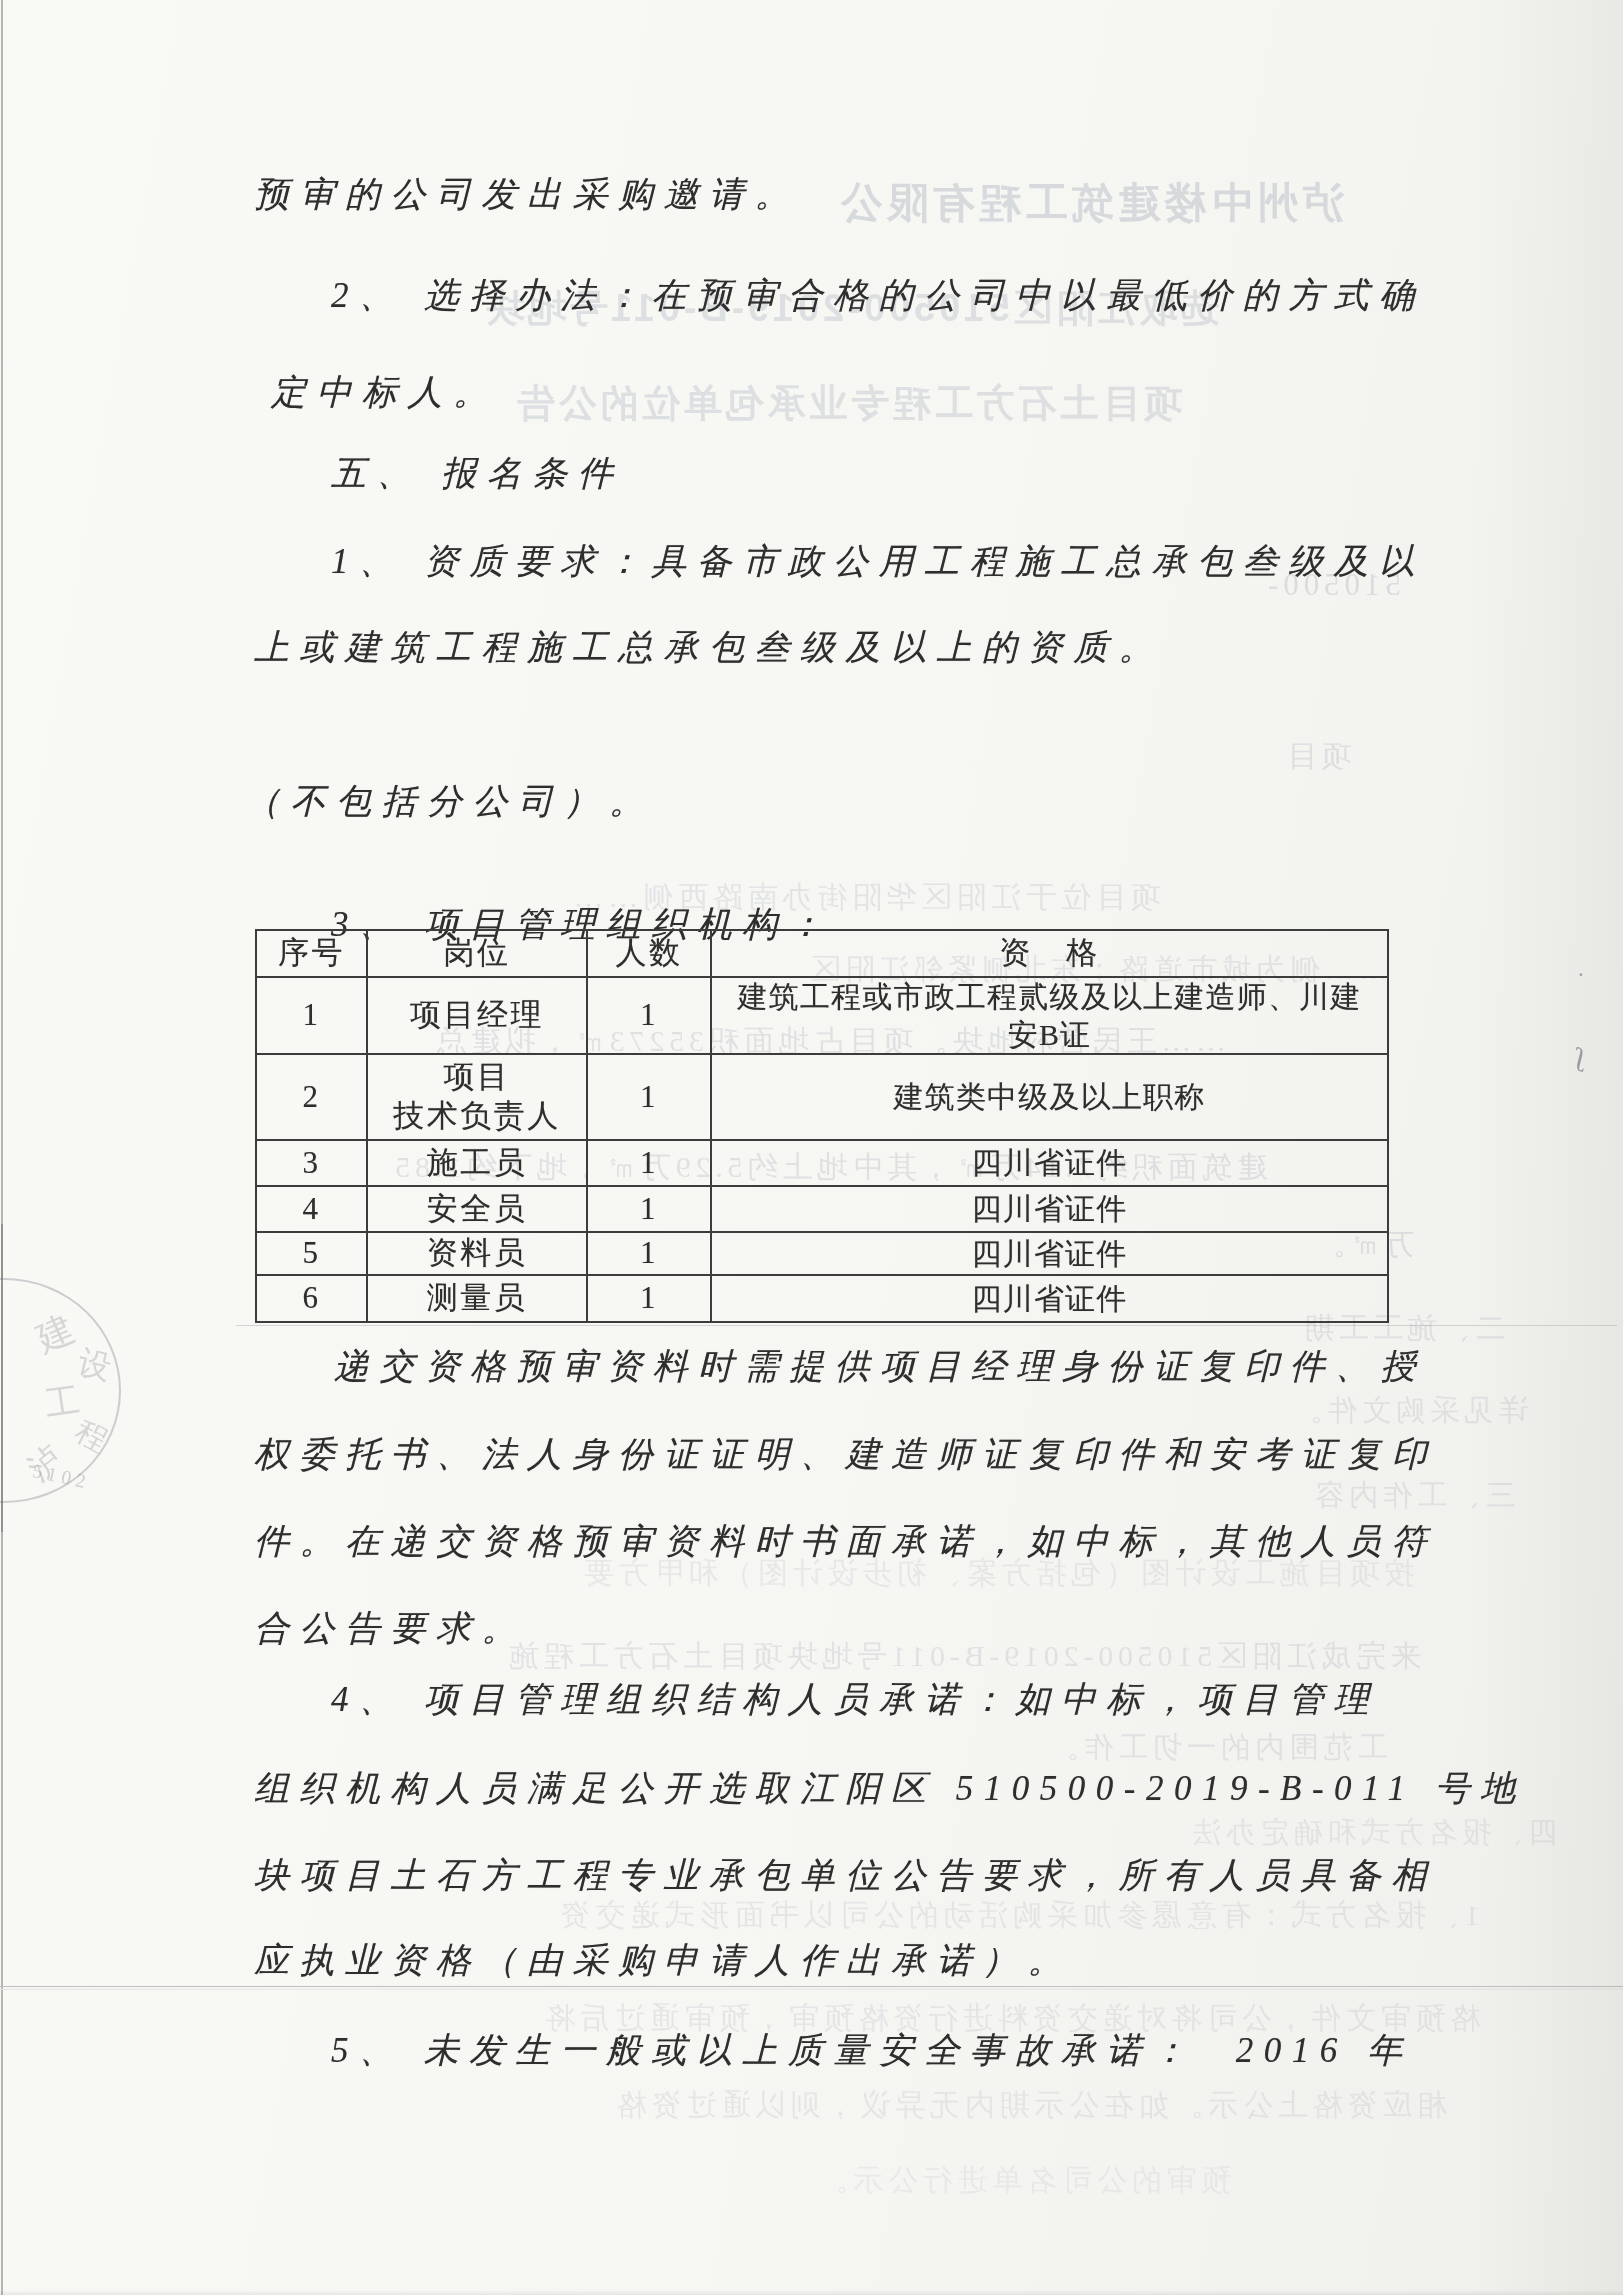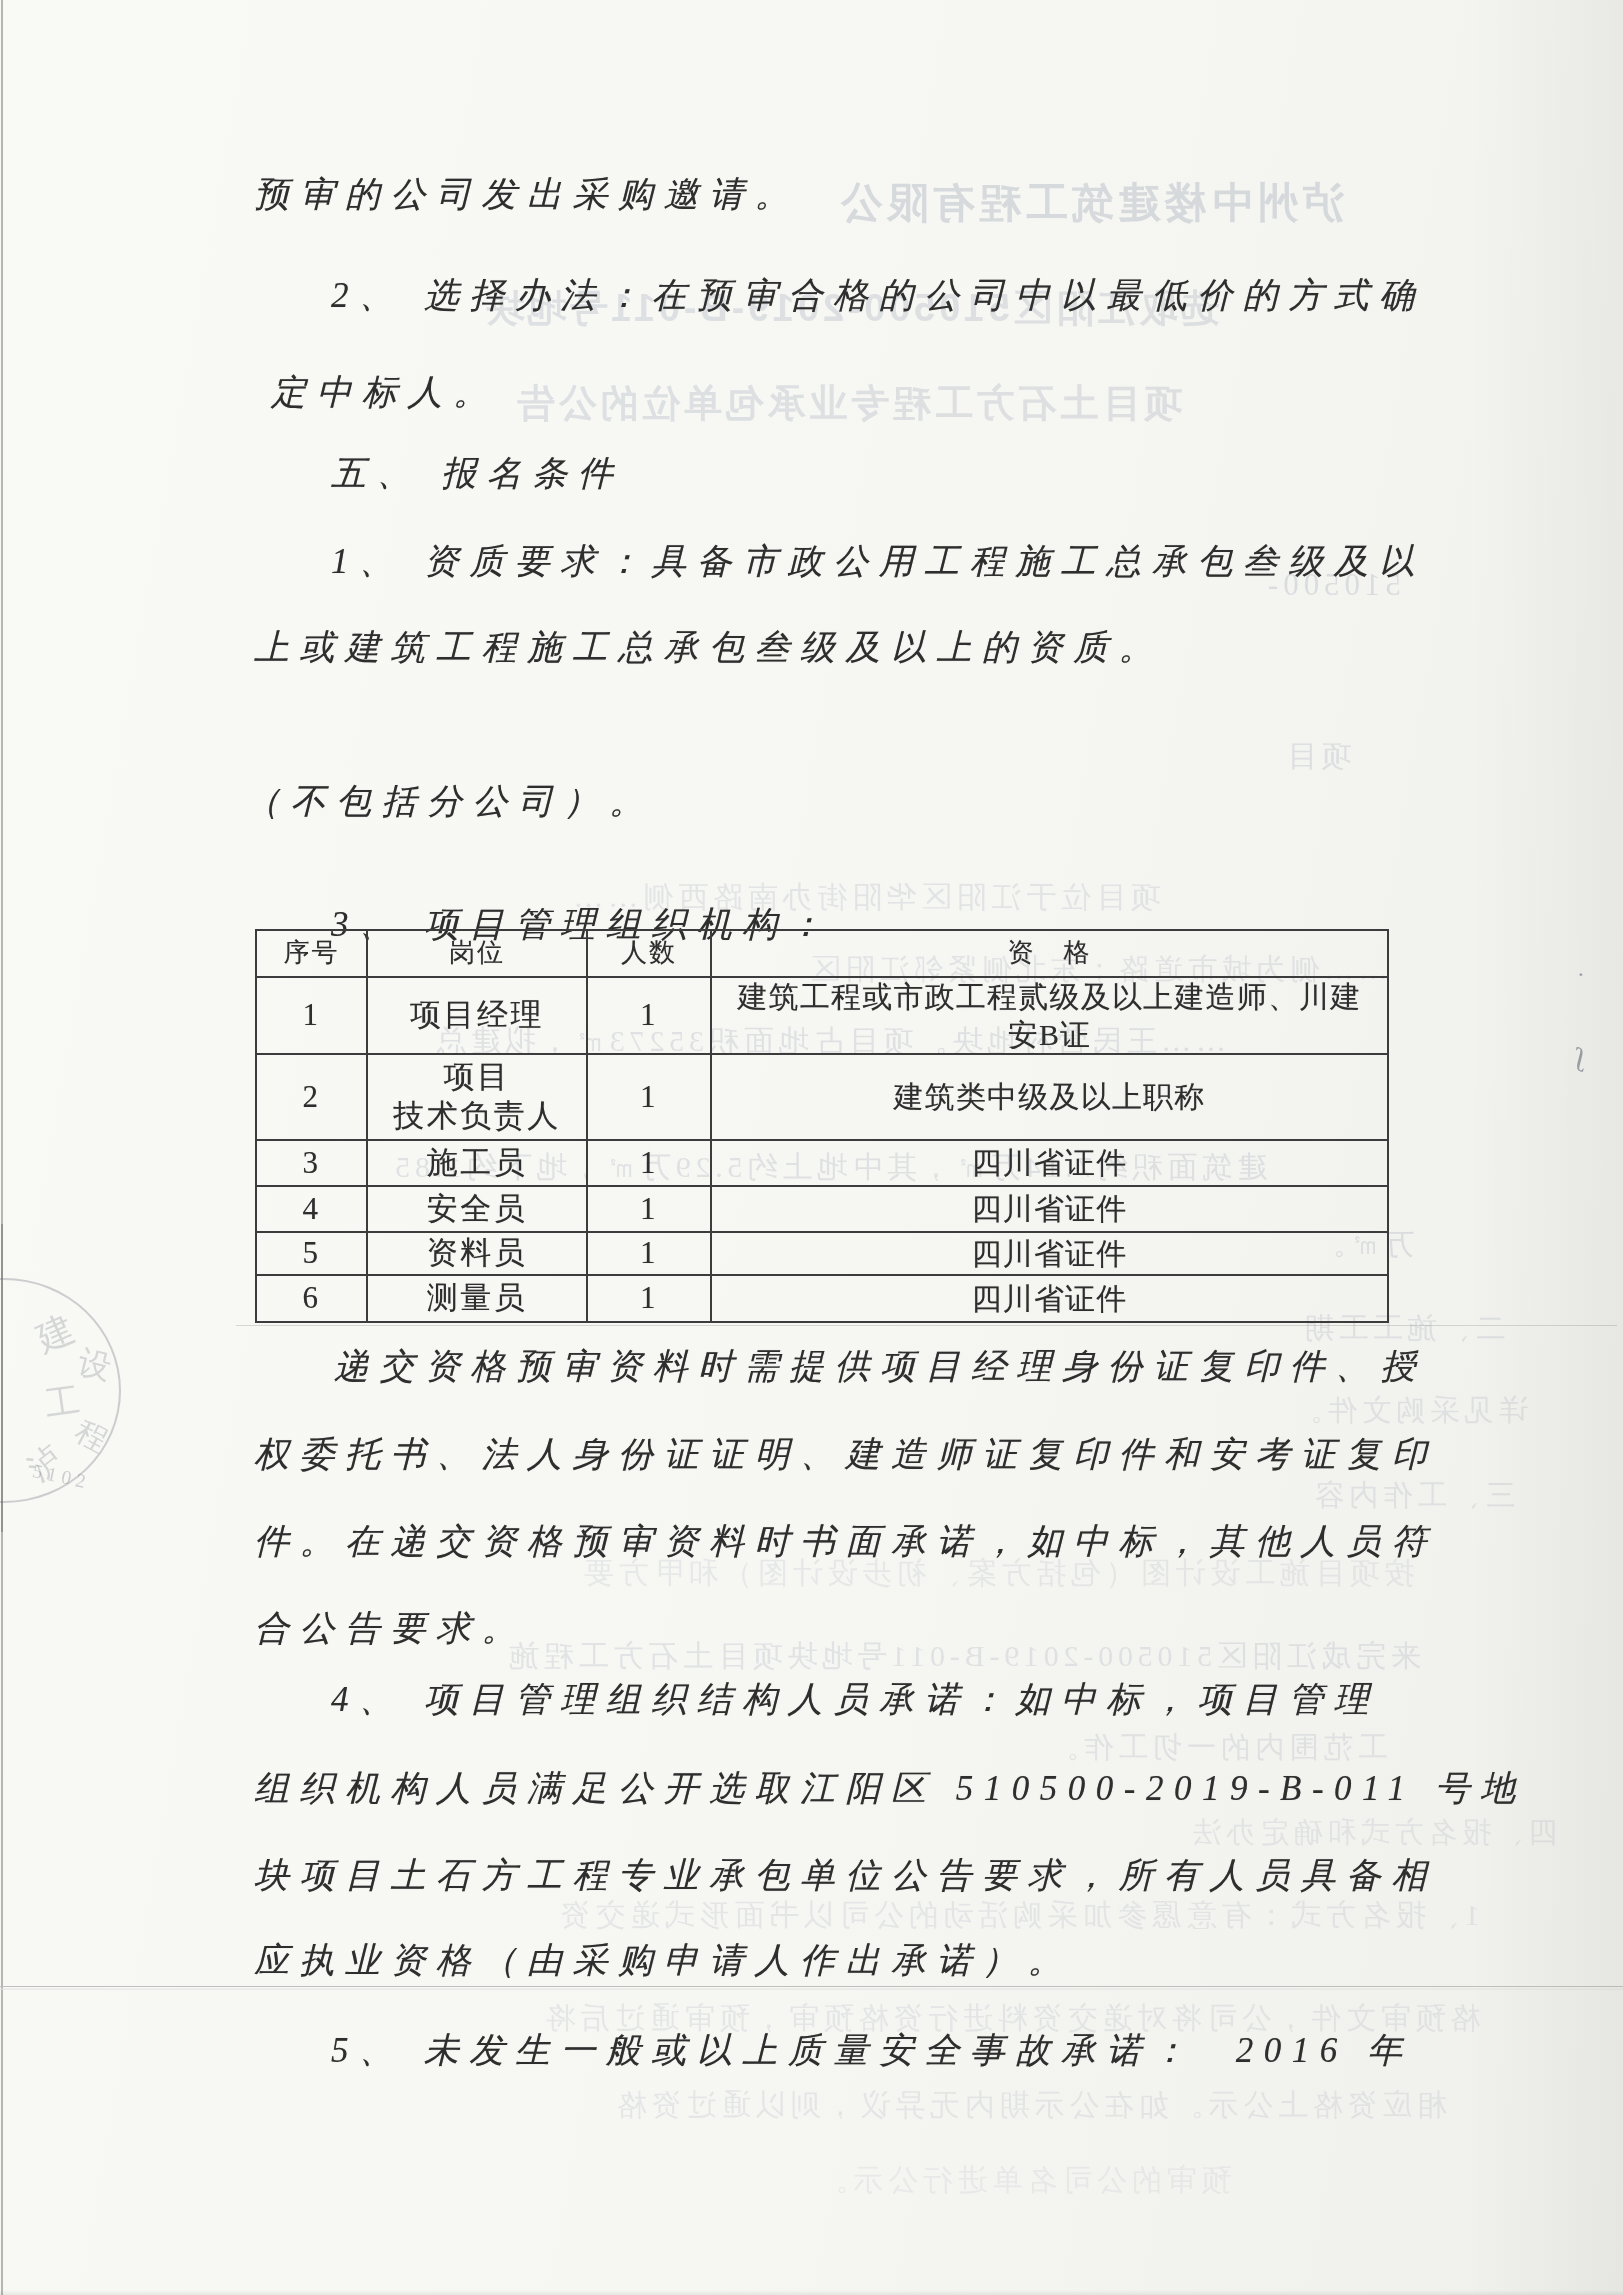--- a/index.html
+++ b/index.html
@@ -18,21 +18,21 @@
   
   #qtable{
     position:absolute;left:255px;top:929px;width:1134px;height:390px;
     border-collapse:collapse;table-layout:fixed;
   }
   #qtable td{
     border:2px solid #3c3c3c;text-align:center;vertical-align:middle;
     color:#2e2e2e;font-size:31px;letter-spacing:0.08em;padding:0;
     white-space:pre-line;line-height:1.25;text-shadow:0 0 0.7px rgba(50,50,50,.4);
   }
-  #qtable tr.hd td{font-size:26px;}
+  #qtable tr.hd td{font-size:31px;}
   #qtable td.qual{font-size:30px;letter-spacing:0.04em;}
   #qtable tr:nth-child(1){height:47px;}
   #qtable tr:nth-child(2){height:73px;}
   #qtable tr:nth-child(3){height:86px;}
   #qtable tr:nth-child(4){height:46px;}
   #qtable tr:nth-child(5){height:46px;}
   #qtable tr:nth-child(6){height:43px;}
   #qtable tr:nth-child(7){height:47px;}
   
   .ghost{

